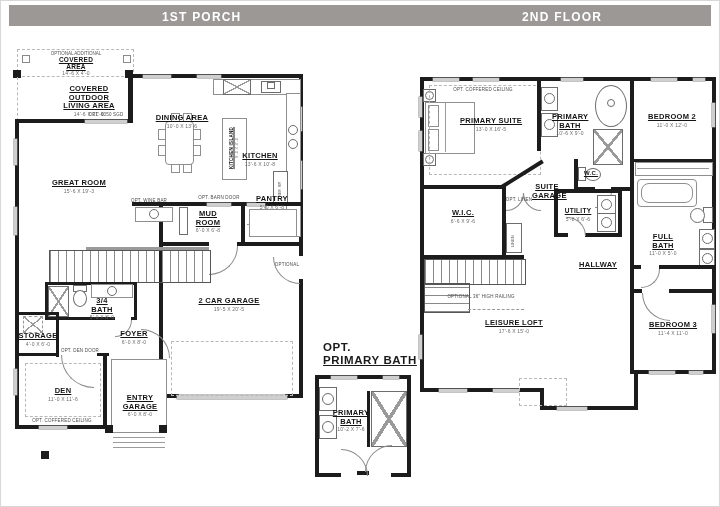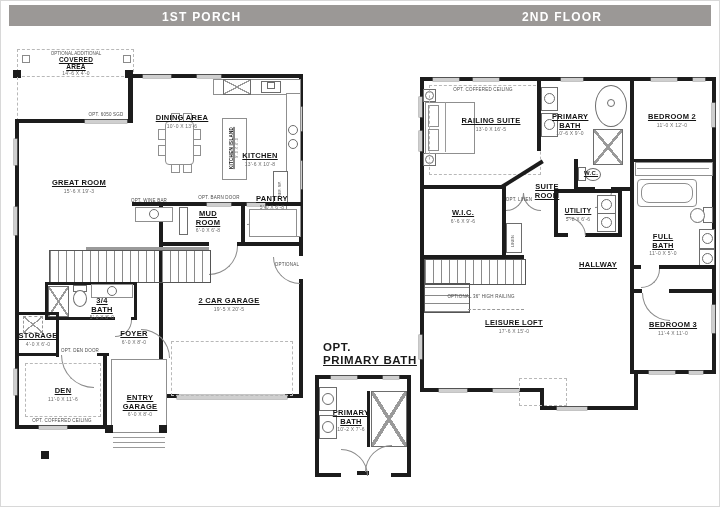--- a/index.html
+++ b/index.html
@@ -54,20 +54,24 @@
   <div class="tag wrap" style="left:75px;top:50px;width:52px">
     <span class="pre">OPTIONAL ADDITIONAL</span>
     <span class="nm" style="font-size:6.5px;line-height:7px">COVERED AREA</span>
     <span class="dm">14'-6 X 4'-0</span>
   </div>
 
   <div class="post" style="left:12px;top:69px;width:8px;height:8px"></div>
   <div class="post" style="left:124px;top:69px;width:8px;height:8px"></div>
   <div class="dash" style="left:16px;top:76px;width:1px;height:44px;border-width:0 0 0 1px"></div>
   <div class="w" style="left:127px;top:69px;width:5px;height:53px"></div>
+  <div class="tag wrap" style="left:88px;top:84px;width:64px">
+    <span class="nm">COVERED OUTDOOR LIVING AREA</span>
+    <span class="dm">14'-6 X 11'-0</span>
+  </div>
   <div class="note" style="left:105px;top:111px">OPT. 6050 SGD</div>
 
   <div class="w" style="left:16px;top:118px;width:115px;height:4px"></div>
   <div class="win" style="left:84px;top:119px;width:42px;height:3px"></div>
   <div class="w" style="left:14px;top:118px;width:4px;height:310px"></div>
   <div class="win" style="left:13px;top:138px;width:3px;height:26px"></div>
   <div class="win" style="left:13px;top:206px;width:3px;height:28px"></div>
   <div class="win" style="left:13px;top:368px;width:3px;height:26px"></div>
   <div class="tag" style="left:78px;top:178px">
     <span class="nm">GREAT ROOM</span>
@@ -227,21 +231,21 @@
   <div class="circ" style="left:424px;top:90px;width:7px;height:7px"></div>
   <div class="fx" style="left:422px;top:152px;width:11px;height:11px"></div>
   <div class="circ" style="left:424px;top:154px;width:7px;height:7px"></div>
   <div class="thin" style="left:424px;top:101px;width:48px;height:50px"></div>
   <div class="thin" style="left:427px;top:104px;width:9px;height:20px"></div>
   <div class="thin" style="left:427px;top:128px;width:9px;height:20px"></div>
   <div class="ltline" style="left:444px;top:101px;width:1px;height:50px"></div>
   <div class="dash" style="left:428px;top:84px;width:110px;height:88px"></div>
   <div class="note" style="left:482px;top:86px">OPT. COFFERED CEILING</div>
   <div class="tag" style="left:490px;top:116px">
-    <span class="nm">RAILING SUITE</span>
+    <span class="nm">PRIMARY SUITE</span>
     <span class="dm">13'-0 X 16'-5</span>
   </div>
 
   <div class="w" style="left:536px;top:76px;width:4px;height:74px"></div>
   <div class="fx" style="left:540px;top:86px;width:15px;height:22px"></div>
   <div class="circ" style="left:543px;top:92px;width:9px;height:9px"></div>
   <div class="fx" style="left:540px;top:112px;width:15px;height:22px"></div>
   <div class="circ" style="left:543px;top:118px;width:9px;height:9px"></div>
   <div class="circ" style="left:594px;top:84px;width:30px;height:40px"></div>
   <div class="circ" style="left:606px;top:98px;width:6px;height:6px"></div>
@@ -282,21 +286,21 @@
   <div class="tag wrap" style="left:662px;top:232px;width:28px">
     <span class="nm">FULL BATH</span>
     <span class="dm">11'-0 X 5'-0</span>
   </div>
   <div class="w" style="left:631px;top:264px;width:9px;height:4px"></div>
   <div class="w" style="left:658px;top:264px;width:57px;height:4px"></div>
   <div class="arc arc-br" style="left:640px;top:268px;width:18px;height:18px"></div>
 
   <div class="w" style="left:500px;top:184px;width:48px;height:4px;transform:rotate(-32deg);transform-origin:0 0"></div>
   <div class="tag wrap" style="left:546px;top:182px;width:30px">
-    <span class="nm">SUITE ROOM</span>
+    <span class="nm">SUITE GARAGE</span>
   </div>
   <div class="arc arc-br" style="left:505px;top:192px;width:17px;height:17px"></div>
   <div class="arc arc-bl" style="left:522px;top:192px;width:17px;height:17px"></div>
 
   <div class="w" style="left:421px;top:184px;width:82px;height:4px"></div>
   <div class="w" style="left:501px;top:184px;width:4px;height:74px"></div>
   <div class="w" style="left:421px;top:254px;width:102px;height:4px"></div>
   <div class="tag" style="left:462px;top:208px">
     <span class="nm">W.I.C.</span>
     <span class="dm">6'-6 X 9'-6</span>

